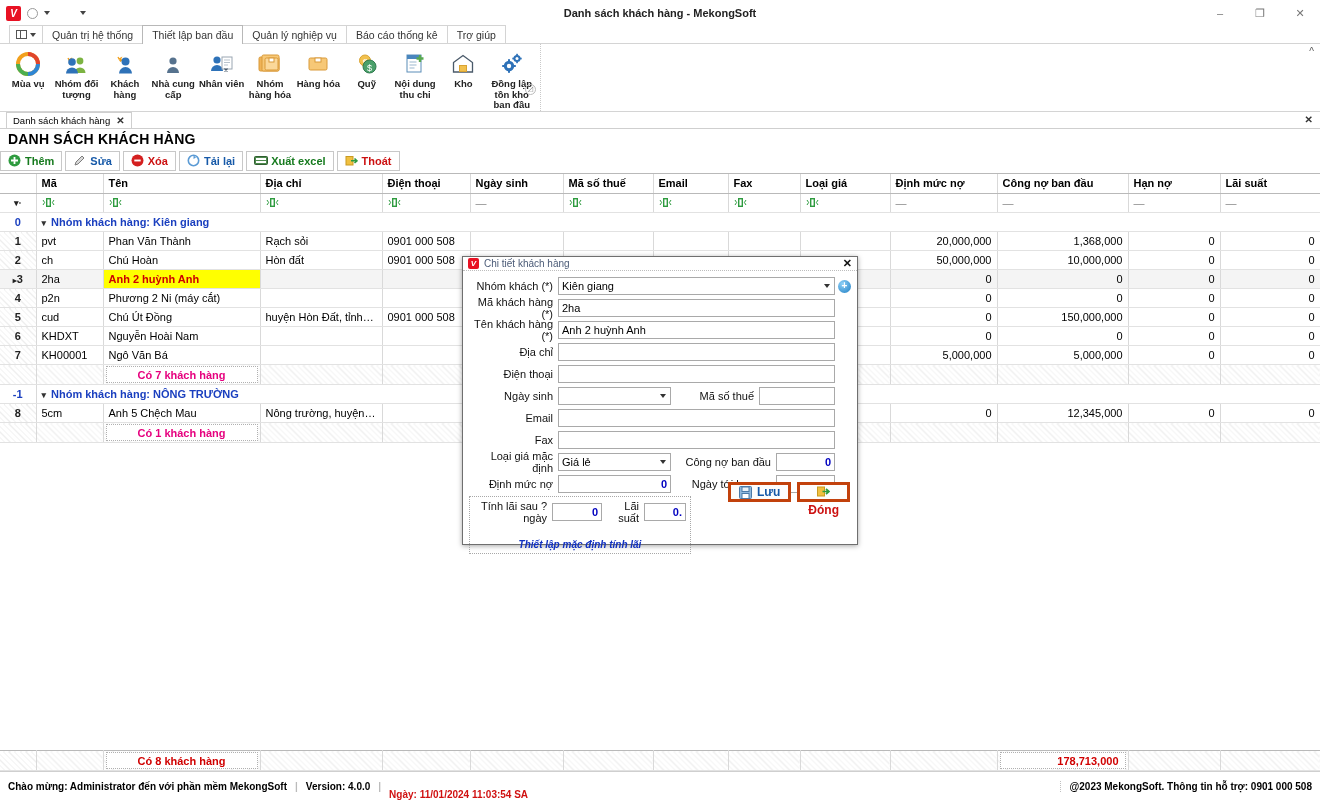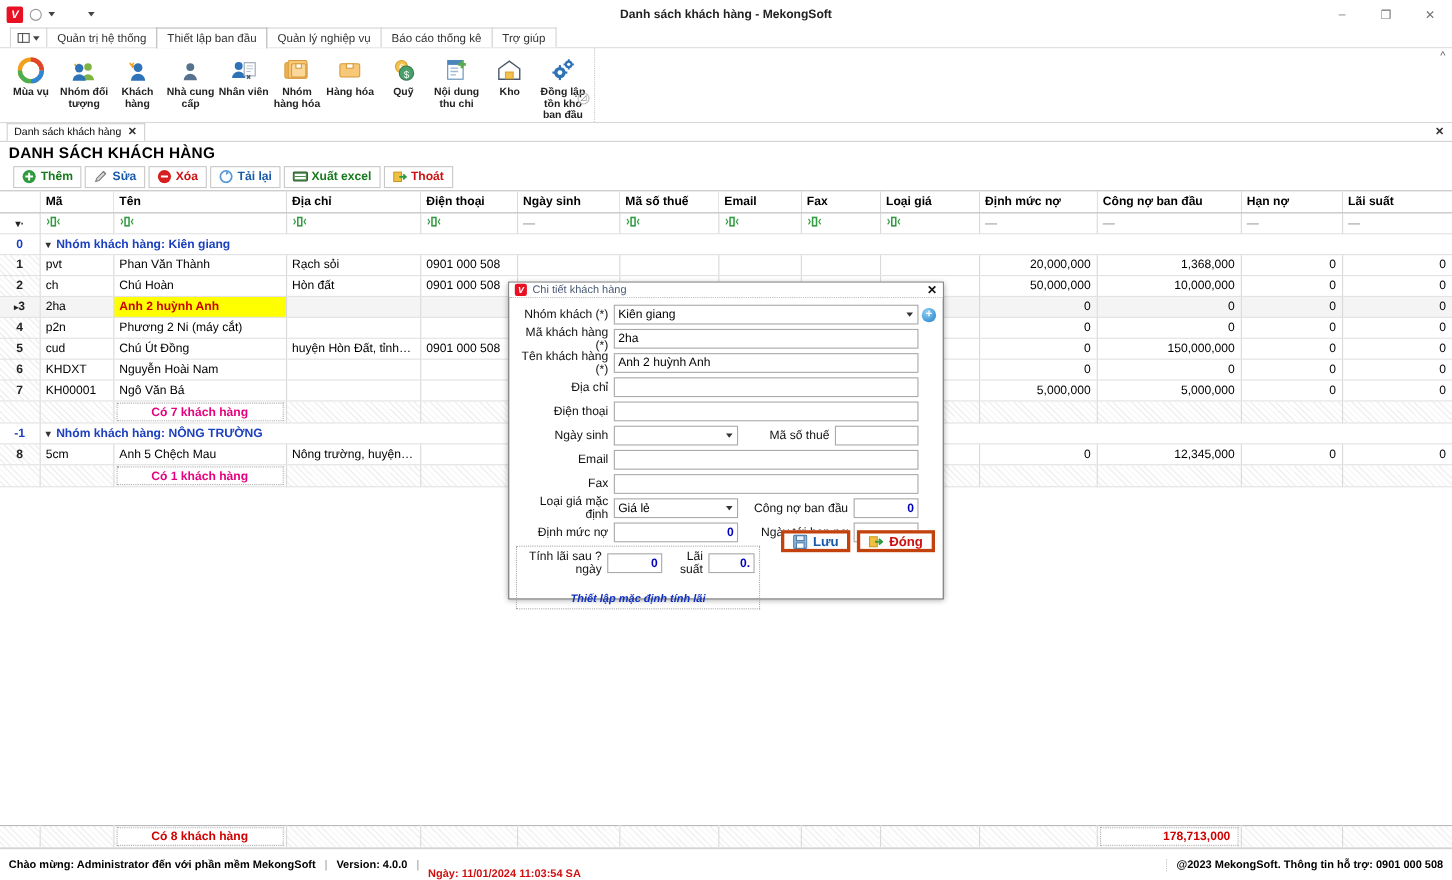--- a/index.html
+++ b/index.html
@@ -49,21 +49,21 @@
 
   
   .doctabs { flex:0 0 17px; display:flex; align-items:center; border-bottom:1px solid #cfcfcf; background:#fff; padding-left:6px; position:relative;}
   .doctab { height:16px; display:flex; align-items:center; gap:6px; padding:0 6px; border:1px solid #cfcfcf; border-bottom:none;
             font-size:9.5px; background:#fff; }
   .doctab .x { font-size:10px; font-weight:bold; color:#333; }
   .doctabs .closeall { position:absolute; right:7px; font-size:10px; color:#333; font-weight:bold;}
 
   
   .page-title { flex:0 0 20px; font-size:14px; font-weight:bold; padding:2px 0 0 8px; letter-spacing:.2px;}
-  .toolbar { flex:0 0 24px; display:flex; align-items:center; padding-left:12px; gap:3px; }
+  .toolbar { flex:0 0 24px; display:flex; align-items:center; padding-left:0; gap:3px; }
   .tbtn { height:20px; display:flex; align-items:center; gap:4px; padding:0 7px; border:1px solid #c8c8c8; background:#fff;
           font-size:11px; font-weight:bold; }
   .tbtn .t-green{color:#167a1e;} .tbtn .t-blue{color:#1659a8;} .tbtn .t-red{color:#cc1111;}
   .ic { width:13px;height:13px; display:inline-block; position:relative;}
 
   
   .gridwrap { flex:1 1 auto; display:flex; flex-direction:column; border-top:1px solid #b9b9b9; overflow:hidden; position:relative;}
   table.grid { border-collapse:collapse; table-layout:fixed; width:1320px; }
   table.grid th, table.grid td { border-right:1px solid #d9d9d9; border-bottom:1px solid #e2e2e2; padding:0 5px;
         font-size:11px; height:19px; overflow:hidden; white-space:nowrap; text-overflow:ellipsis; }
@@ -108,21 +108,21 @@
   .combo .arw { position:absolute; right:4px; top:50%; transform:translateY(-50%); width:0;height:0;
         border-left:3px solid transparent;border-right:3px solid transparent;border-top:4px solid #333;}
   .plusbtn { width:13px;height:13px;margin-left:3px; border-radius:50%; background:radial-gradient(circle at 35% 30%,#8fd0f7,#1f7fc4);
         color:#fff;font-size:10px;font-weight:bold;display:flex;align-items:center;justify-content:center;line-height:1;}
   .dashbox { border:1px dotted #a8a8a8; padding:5px 4px 2px 4px; width:222px; height:58px; position:relative; margin-top:2px;}
   .setlink { color:#1030c0; font-weight:bold; font-size:10px; text-align:center; width:100%; position:absolute; bottom:3px; left:0;font-style:italic;}
   .btnrow { position:absolute; right:7px; bottom:56px; display:flex; gap:6px; }
   .dbtn { height:20px; display:flex; align-items:center; gap:5px; padding:0 8px; border:3px solid #c2410c; background:#fdfdfd;
           font-size:12px; font-weight:bold; }
   .dbtn.save { color:#1659a8; }
-  .dbtn.close { color:#cc1111; }
+  .dbtn.close { color:#cc1111;flex-direction:column; }
 </style>
 </head>
 <body>
 
 <div class="app">
 
   <div class="titlebar">
     <div class="qat">
       <div class="logo-sq">V</div>
       <div class="qat-circle"></div>

